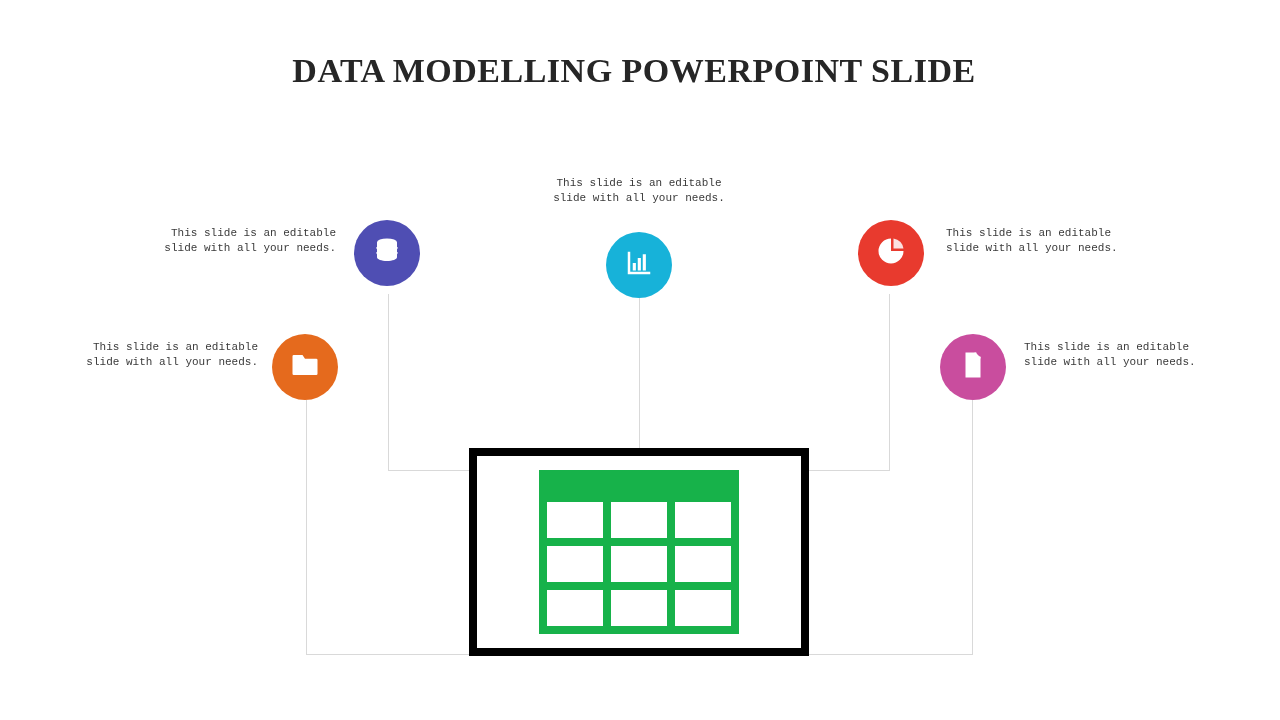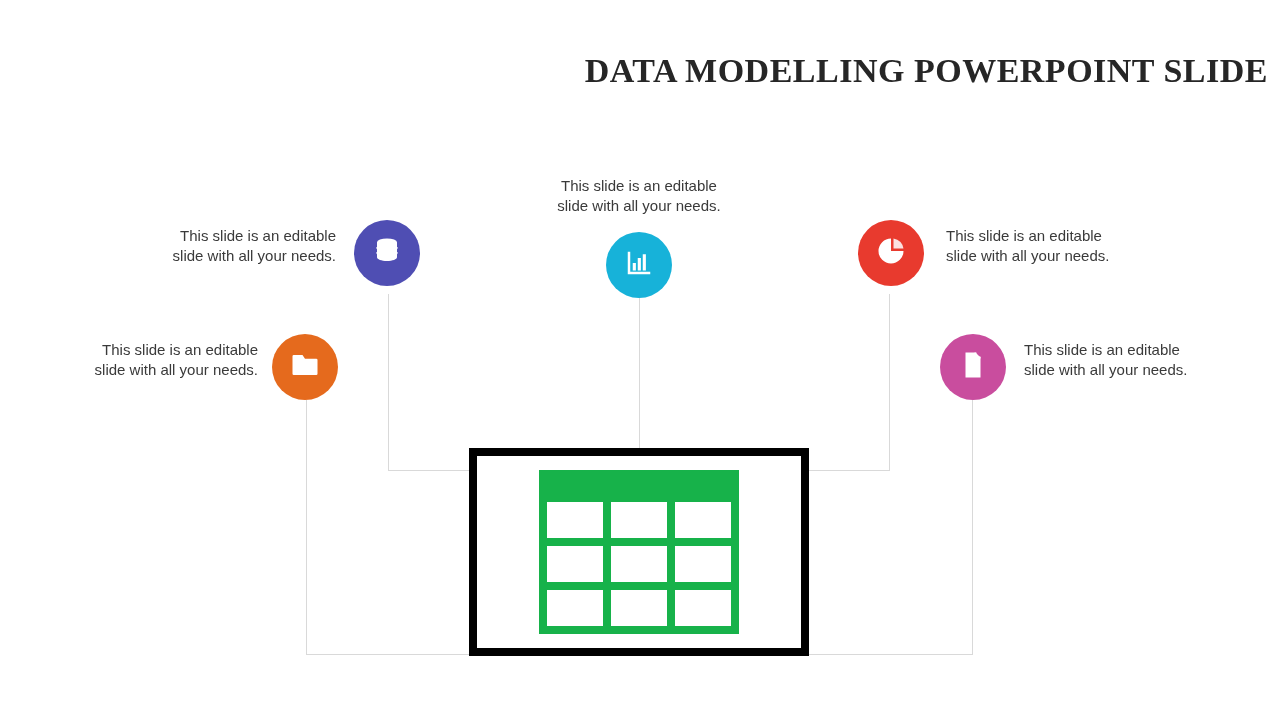--- a/index.html
+++ b/index.html
@@ -14,42 +14,42 @@
   }
   .stage {
     position: relative;
     width: 1280px;
     height: 720px;
   }
   .title {
     position: absolute;
     top: 52px;
     left: 0; right: 12px;
-    text-align: right;
+    text-align: center;
     font-size: 34px;
     font-weight: bold;
     letter-spacing: 0.5px;
     color: #262626;
   }
 
   .circle {
     position: absolute;
     width: 66px; height: 66px;
     border-radius: 50%;
     display: flex;
     align-items: center;
     justify-content: center;
     color: #fff;
   }
   .circle svg { width: 30px; height: 30px; }
 
   .caption {
     position: absolute;
-    font-family: Liberation Sans, sans-serif;
-    font-size: 15px;
+    font-family: Liberation Mono, monospace;
+    font-size: 11px;
     line-height: 1.35;
     color: #3a3a3a;
     width: 210px;
   }
   .caption.left  { text-align: right; }
   .caption.right { text-align: left; }
   .caption.center{ text-align: center; }
 
   .central {
     position: absolute;

